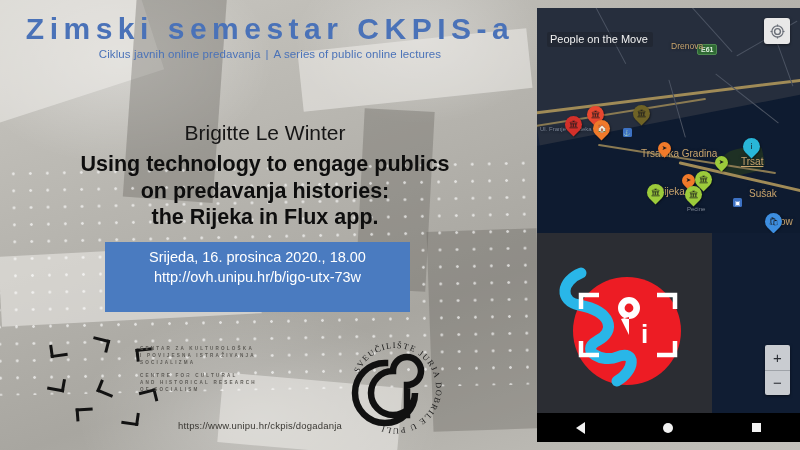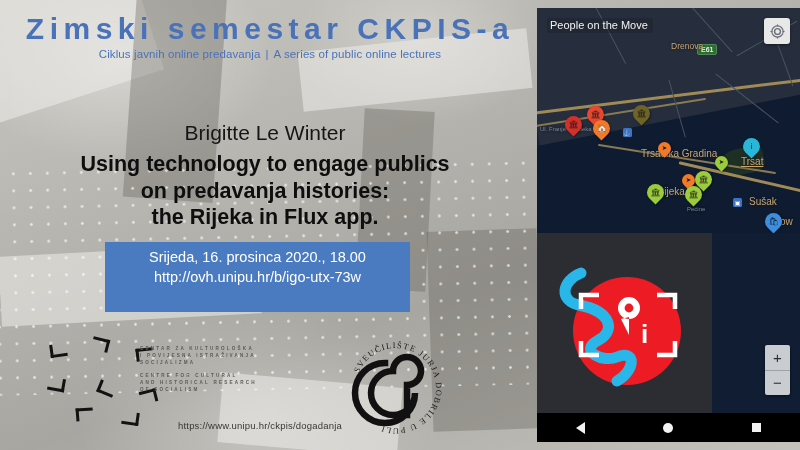--- a/index.html
+++ b/index.html
@@ -97,21 +97,21 @@
   .road { position:absolute; background:#8a7a52; height:2.2px; border-radius:2px; }
   .road.thin { background:#4a5261; height:1.2px; }
   .road.hwy { background:#a08b57; height:2.8px; }
 
   .mlabel { position:absolute; color:#c8a46d; font-size:8.5px; white-space:nowrap;
             text-shadow:0 0 3px #141b28; }
   .mlabel.big { font-size:10px; }
   .mlabel.grey { color:#7c8596; font-size:6px; }
 
   #map-title {
-    position:absolute; left:10px; top:10px; color:#f2f2f2; font-size:11px;
+    position:absolute; left:10px; top:24px; color:#f2f2f2; font-size:11px;
     background:rgba(30,34,44,.55); padding:1px 5px 2px 3px; border-radius:2px;
     white-space:nowrap;
   }
   #locate-btn {
     position:absolute; right:10px; top:10px; width:26px; height:26px;
     background:#e8e8e8; border-radius:3px; display:flex; align-items:center;
     justify-content:center; box-shadow:0 1px 3px rgba(0,0,0,.5);
   }
   #shield {
     position:absolute; left:160px; top:36px; background:#2f6b34; color:#dff0df;
@@ -260,21 +260,21 @@
     <div id="shield">E61</div>
 
     <div class="sqmark" style="left:86px;top:120px;">⚓</div>
     <div class="sqmark" style="left:196px;top:190px;">▣</div>
 
     <div id="map-labels">
         <div class="mlabel" style="left: 90px; top: 33px; padding-left: 44px;">Drenova</div>
         <div class="mlabel big" style="left: 104px; top: 140px;">Trsatska Gradina</div>
         <div class="mlabel big" style="left: 204px; top: 148px; text-decoration: underline;">Trsat</div>
         <div class="mlabel big" style="left: 120px; top: 178px;">Rijeka</div>
-        <div class="mlabel big" style="left: 212px; top: 188px; text-align: center;">Sušak</div>
+        <div class="mlabel big" style="left: 212px; top: 180px; text-align: center;">Sušak</div>
         <div class="mlabel big" style="left: 238px; top: 208px;">Tow</div>
         <div class="mlabel grey" style="left: 150px; top: 198px;">Pećine</div>
         <div class="mlabel grey" style="left: 3px; top: 118px;">Ul. Franje Čandeka</div>
       </div>
     <div id="map-pins">
         <div class="pin" style="left: 28px; top: 108px; background: rgb(211, 48, 42);">
           <i>🏛</i>
         </div>
         <div class="pin" style="left: 50px; top: 98px; background: rgb(232, 71, 47);">
           <i>🏛</i>

